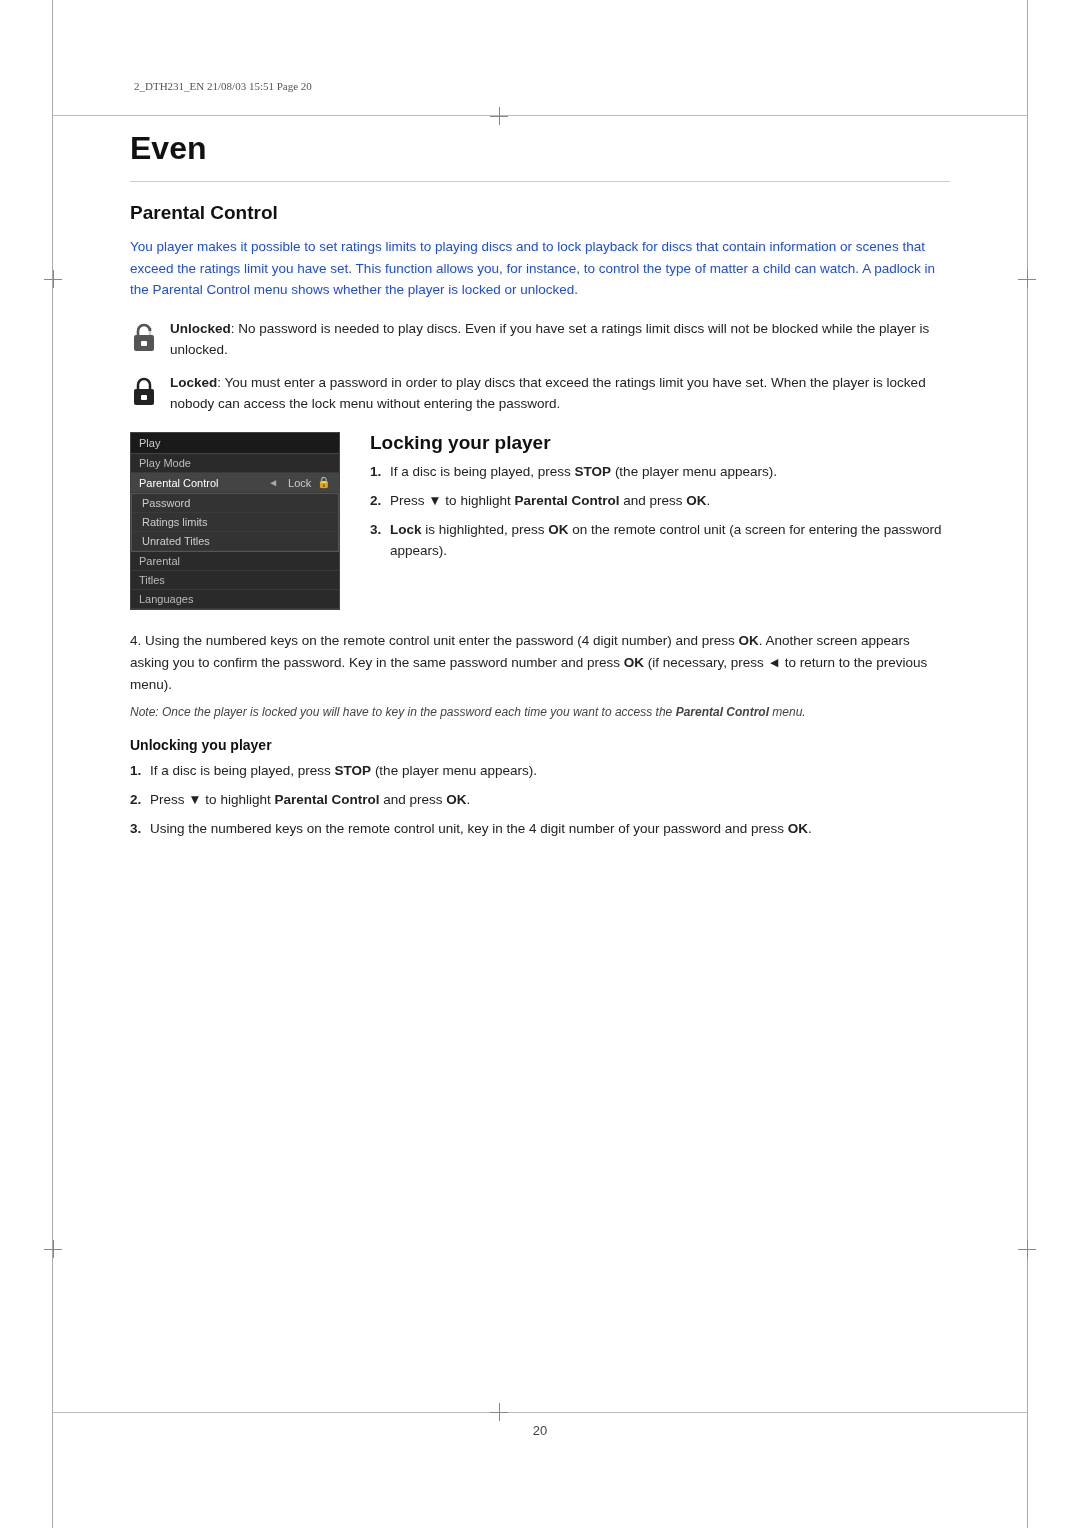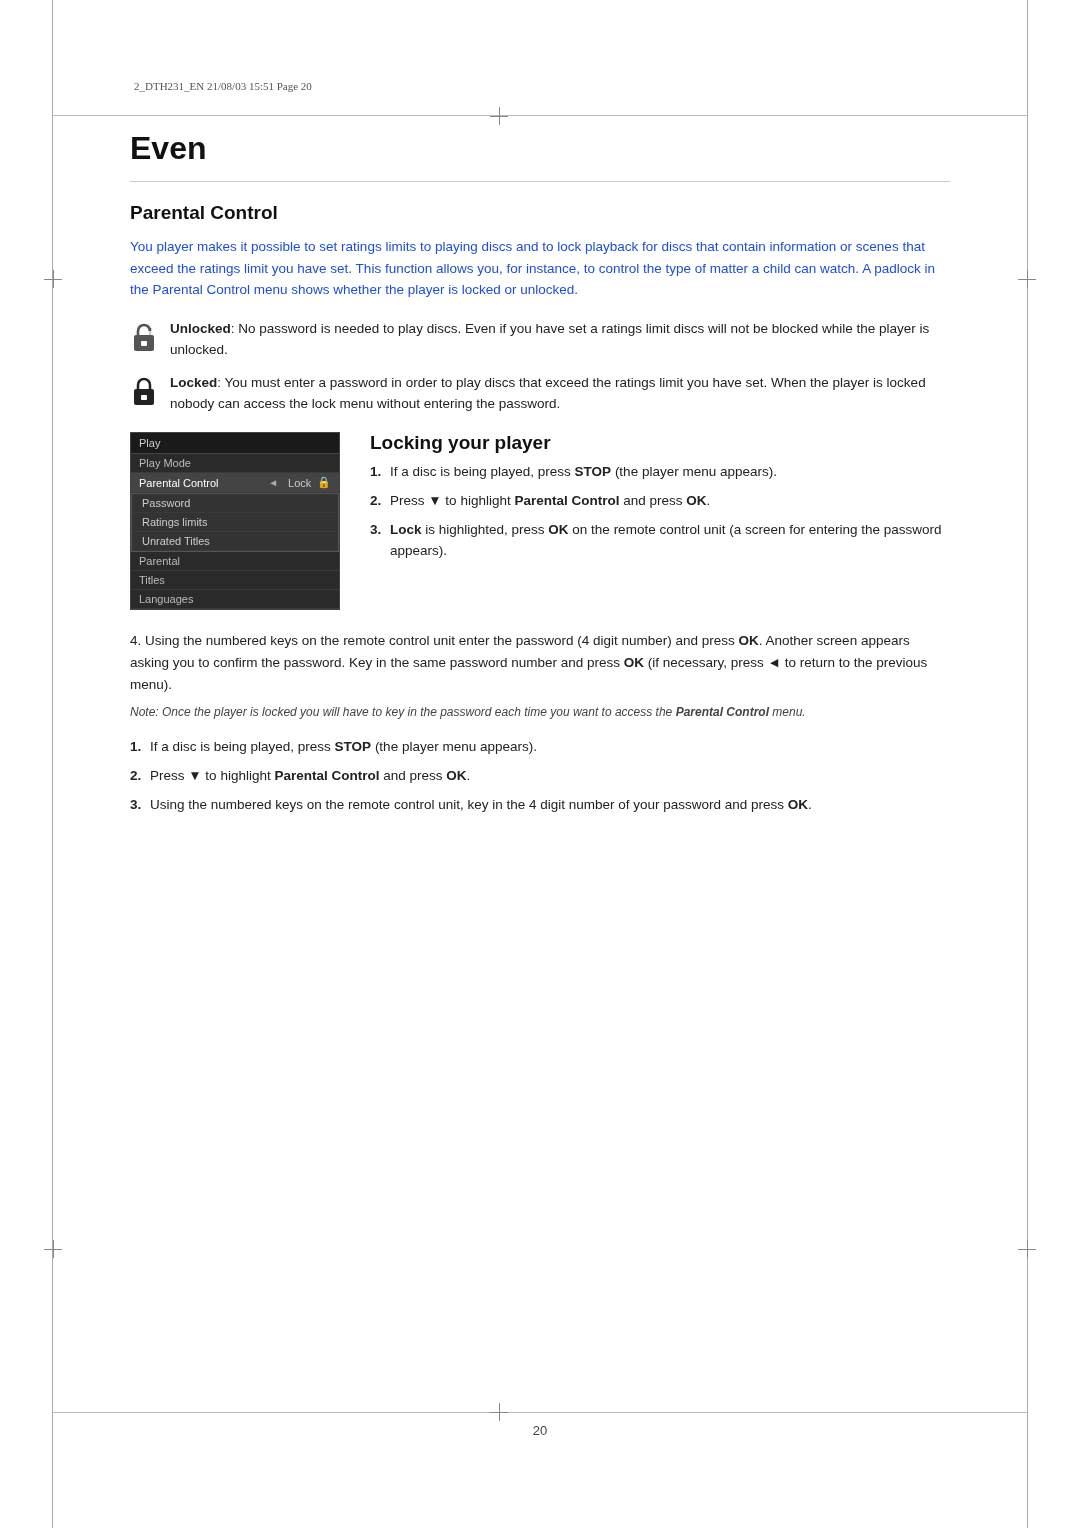--- a/index.html
+++ b/index.html
@@ -473,20 +473,21 @@
 
   <div class="bottom-section">
     <p class="para4">
       <span>4. Using the numbered keys on the remote control unit enter the password (4 digit number) and press <strong>OK</strong>. Another screen appears asking you to confirm the password. Key in the same password number and press <strong>OK</strong> (if necessary, press ◄ to return to the previous menu).</span>
     </p>
     <p class="note-text">
       <em>Note: Once the player is locked you will have to key in the password each time you want to access the </em><strong><em>Parental Control</em></strong><em> menu.</em>
     </p>
 
     <div class="unlocking-section">
+      <h3>Unlocking you player</h3>
       <ol>
         <li>
           <span class="step-num">1.</span>
           <span class="step-text">If a disc is being played, press <strong>STOP</strong> (the player menu appears).</span>
         </li>
         <li>
           <span class="step-num">2.</span>
           <span class="step-text">Press ▼ to highlight <strong>Parental Control</strong> and press <strong>OK</strong>.</span>
         </li>
         <li>

